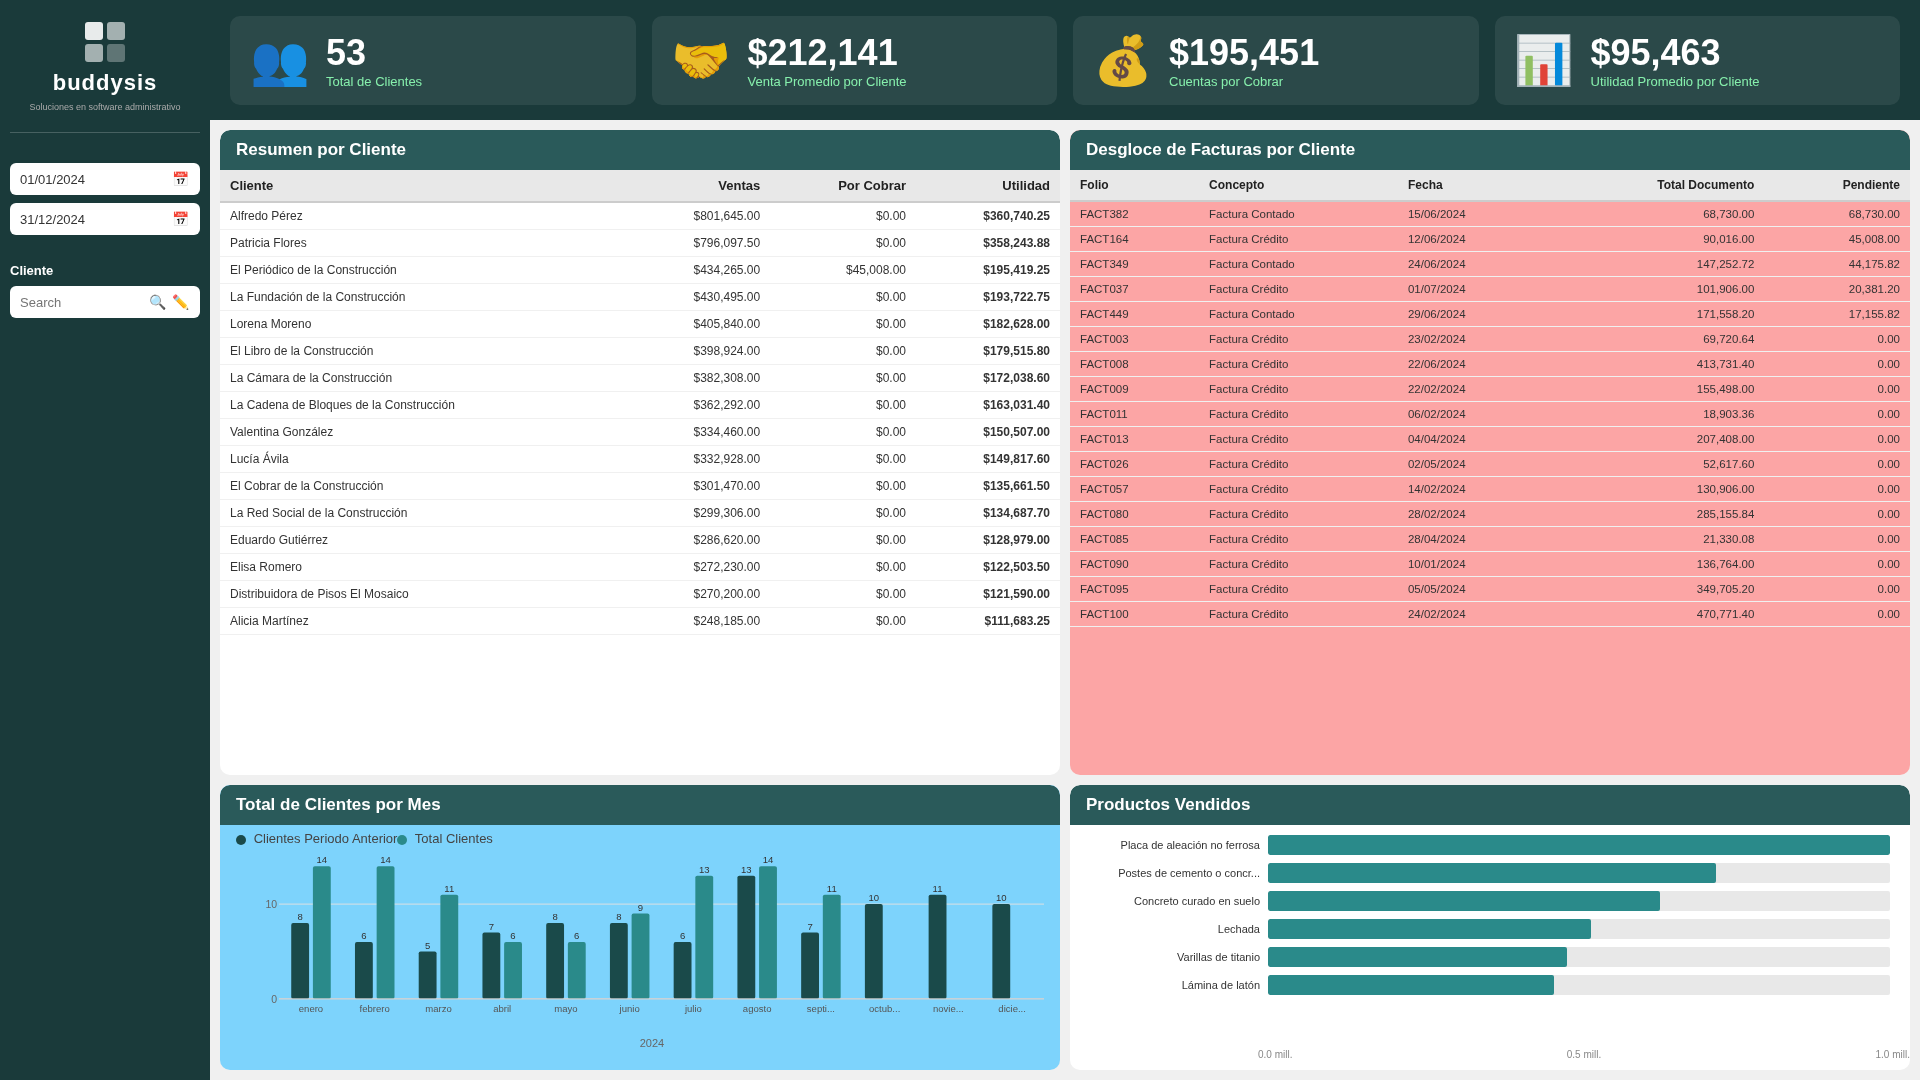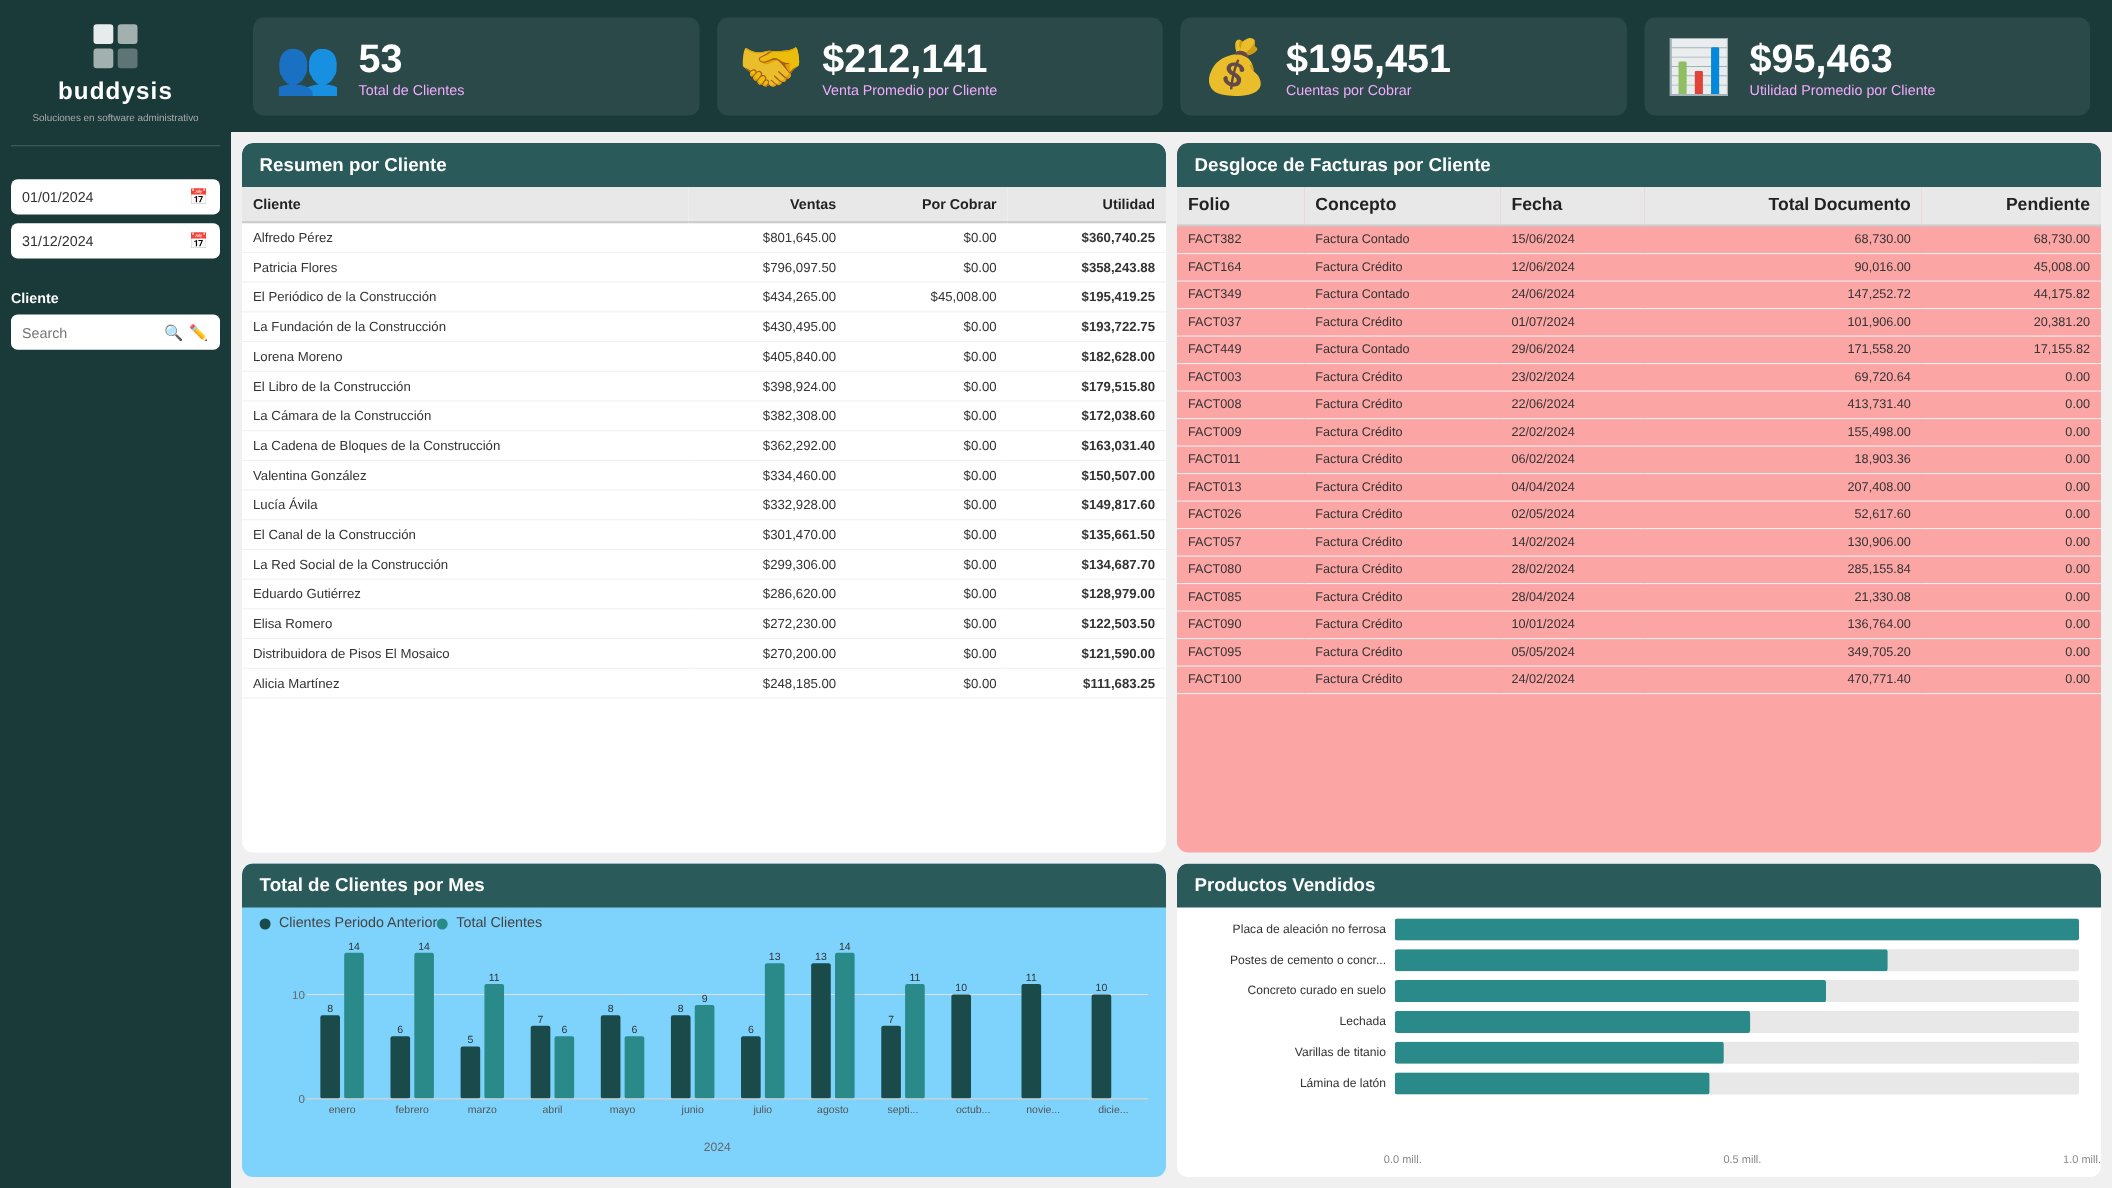--- a/index.html
+++ b/index.html
@@ -25,42 +25,42 @@
     .search-row input { border: none; outline: none; font-size: 13px; color: #333; width: 100%; background: transparent; }
     .search-icon-btn { color: #555; font-size: 14px; cursor: pointer; }
     .clear-icon-btn { color: #555; font-size: 14px; cursor: pointer; }
 
     
     .stats-bar { grid-column: 2; background: #1a3a3a; display: flex; align-items: center; padding: 0 20px; gap: 16px; }
     .stat-card { flex: 1; display: flex; align-items: center; gap: 16px; background: rgba(255,255,255,0.08); border-radius: 10px; padding: 16px 20px; }
     .stat-icon { font-size: 48px; color: white; opacity: 0.9; min-width: 60px; text-align: center; }
     .stat-info { display: flex; flex-direction: column; }
     .stat-value { font-size: 36px; font-weight: bold; color: white; }
-    .stat-label { font-size: 13px; color: #f0abfc; }
+    .stat-label { font-size: 13px; color: #86efac; }
 
     
     .main-content { grid-column: 2; display: grid; grid-template-columns: 1fr 1fr; grid-template-rows: 1fr 300px; gap: 0; overflow: hidden; background: #f0f0f0; }
 
     
     .resumen-section { background: white; margin: 10px 5px 5px 10px; border-radius: 10px; display: flex; flex-direction: column; overflow: hidden; }
     .section-header { background: #2a5a5a; color: white; padding: 10px 16px; font-size: 17px; font-weight: 700; border-radius: 10px 10px 0 0; }
 
     .table-container { overflow-y: auto; flex: 1; }
     table { width: 100%; border-collapse: collapse; }
     table thead tr { background: #e8e8e8; }
     table thead th { padding: 8px 10px; text-align: left; font-weight: 700; font-size: 13px; color: #222; border-bottom: 2px solid #ccc; }
     table thead th.right { text-align: right; }
     table tbody tr { border-bottom: 1px solid #f0f0f0; }
     table tbody td { padding: 6px 10px; font-size: 12px; color: #333; }
     table tbody td.right { text-align: right; }
     table tbody td.bold { font-weight: 600; }
 
     
     .facturas-section { background: #fca5a5; margin: 10px 10px 5px 5px; border-radius: 10px; display: flex; flex-direction: column; overflow: hidden; }
-    .facturas-table thead th { font-size: 16px; margin-top: 36px; }
+    .facturas-table thead th { font-size: 12px; margin-top: 36px; }
     .facturas-table tbody td { font-size: 11.5px; }
 
     
     .chart-section { background: #7dd3fc; margin: 5px 5px 10px 10px; border-radius: 10px; display: flex; flex-direction: column; overflow: hidden; padding-bottom: 10px; }
     .productos-section { background: white; margin: 5px 10px 10px 5px; border-radius: 10px; display: flex; flex-direction: column; overflow: hidden; padding: 0 0 10px 0; }
 
     .legend { display: flex; gap: 0; padding: 6px 16px; font-size: 13px; color: #444; text-align: center; }
     .legend-dot { width: 10px; height: 10px; border-radius: 50%; display: inline-block; margin-right: 4px; vertical-align: middle; }
 
     
@@ -217,21 +217,21 @@
                 <td class="right">$0.00</td>
                 <td class="right bold">$150,507.00</td>
               </tr>
               <tr>
                 <td>Lucía Ávila</td>
                 <td class="right">$332,928.00</td>
                 <td class="right">$0.00</td>
                 <td class="right bold">$149,817.60</td>
               </tr>
               <tr>
-                <td>El Canal de la Construcción</td>
+                <td>El Cobrar de la Construcción</td>
                 <td class="right">$301,470.00</td>
                 <td class="right">$0.00</td>
                 <td class="right bold">$135,661.50</td>
               </tr>
               <tr>
                 <td>La Red Social de la Construcción</td>
                 <td class="right">$299,306.00</td>
                 <td class="right">$0.00</td>
                 <td class="right bold">$134,687.70</td>
               </tr>

